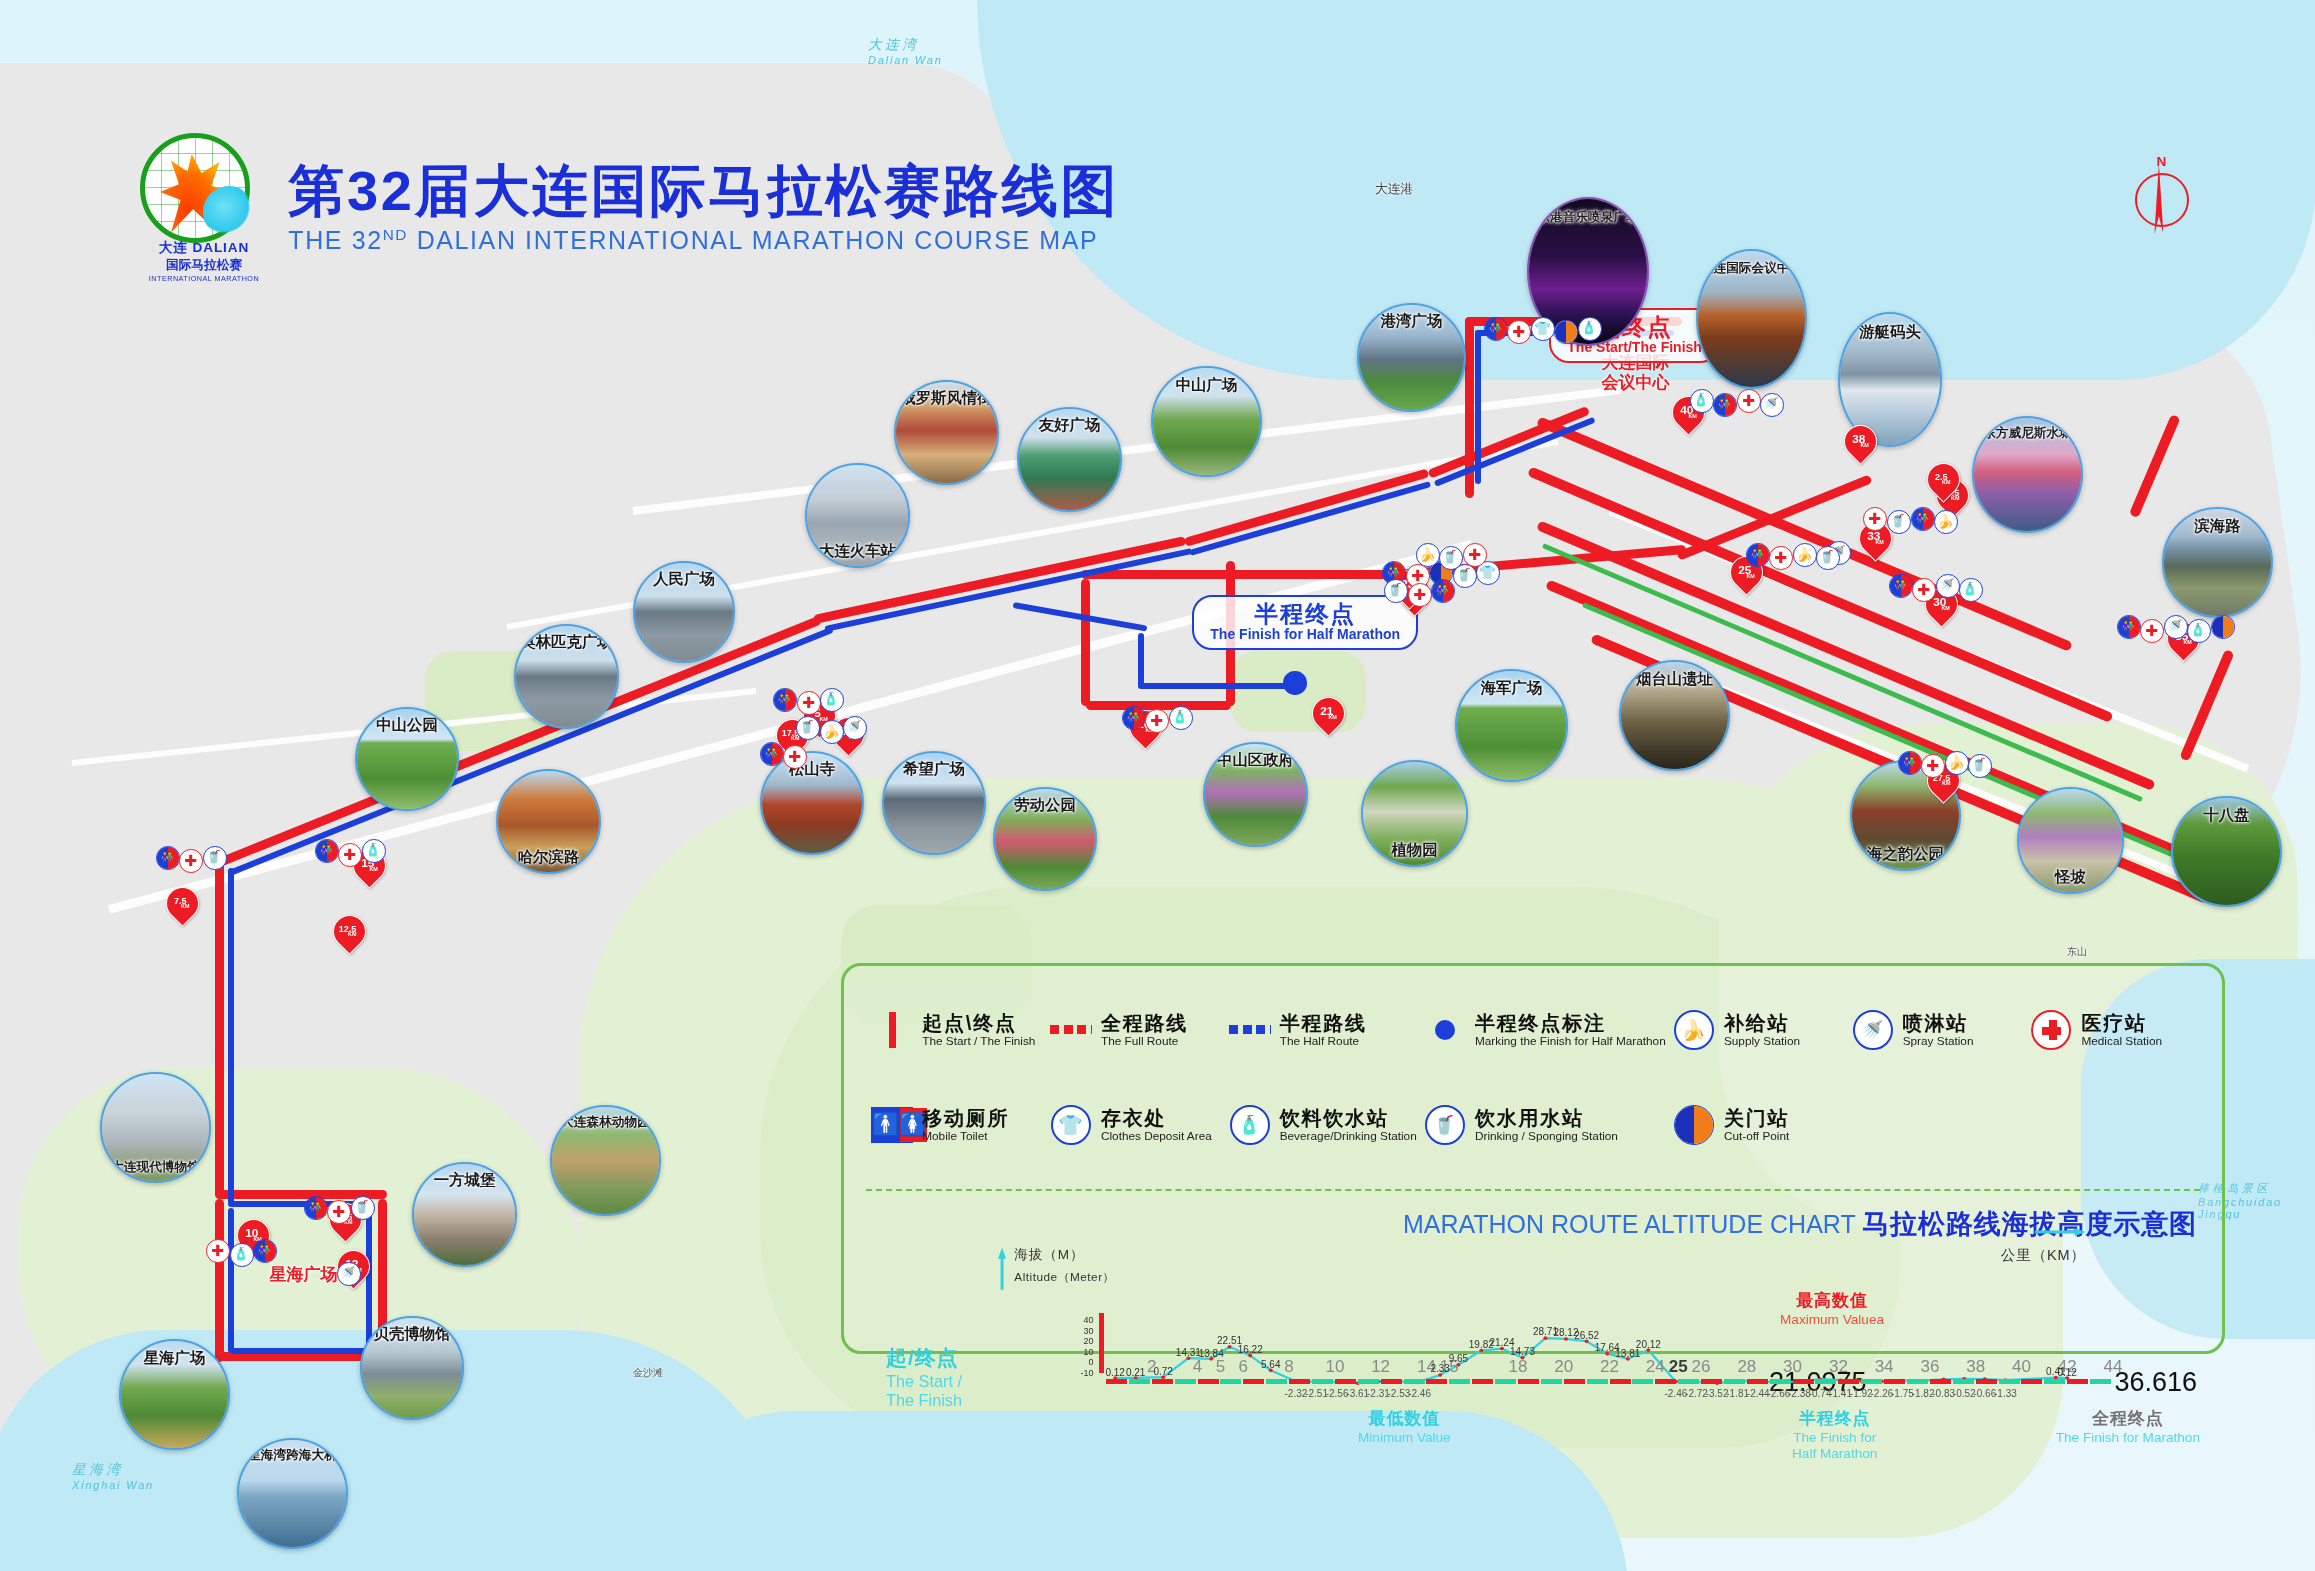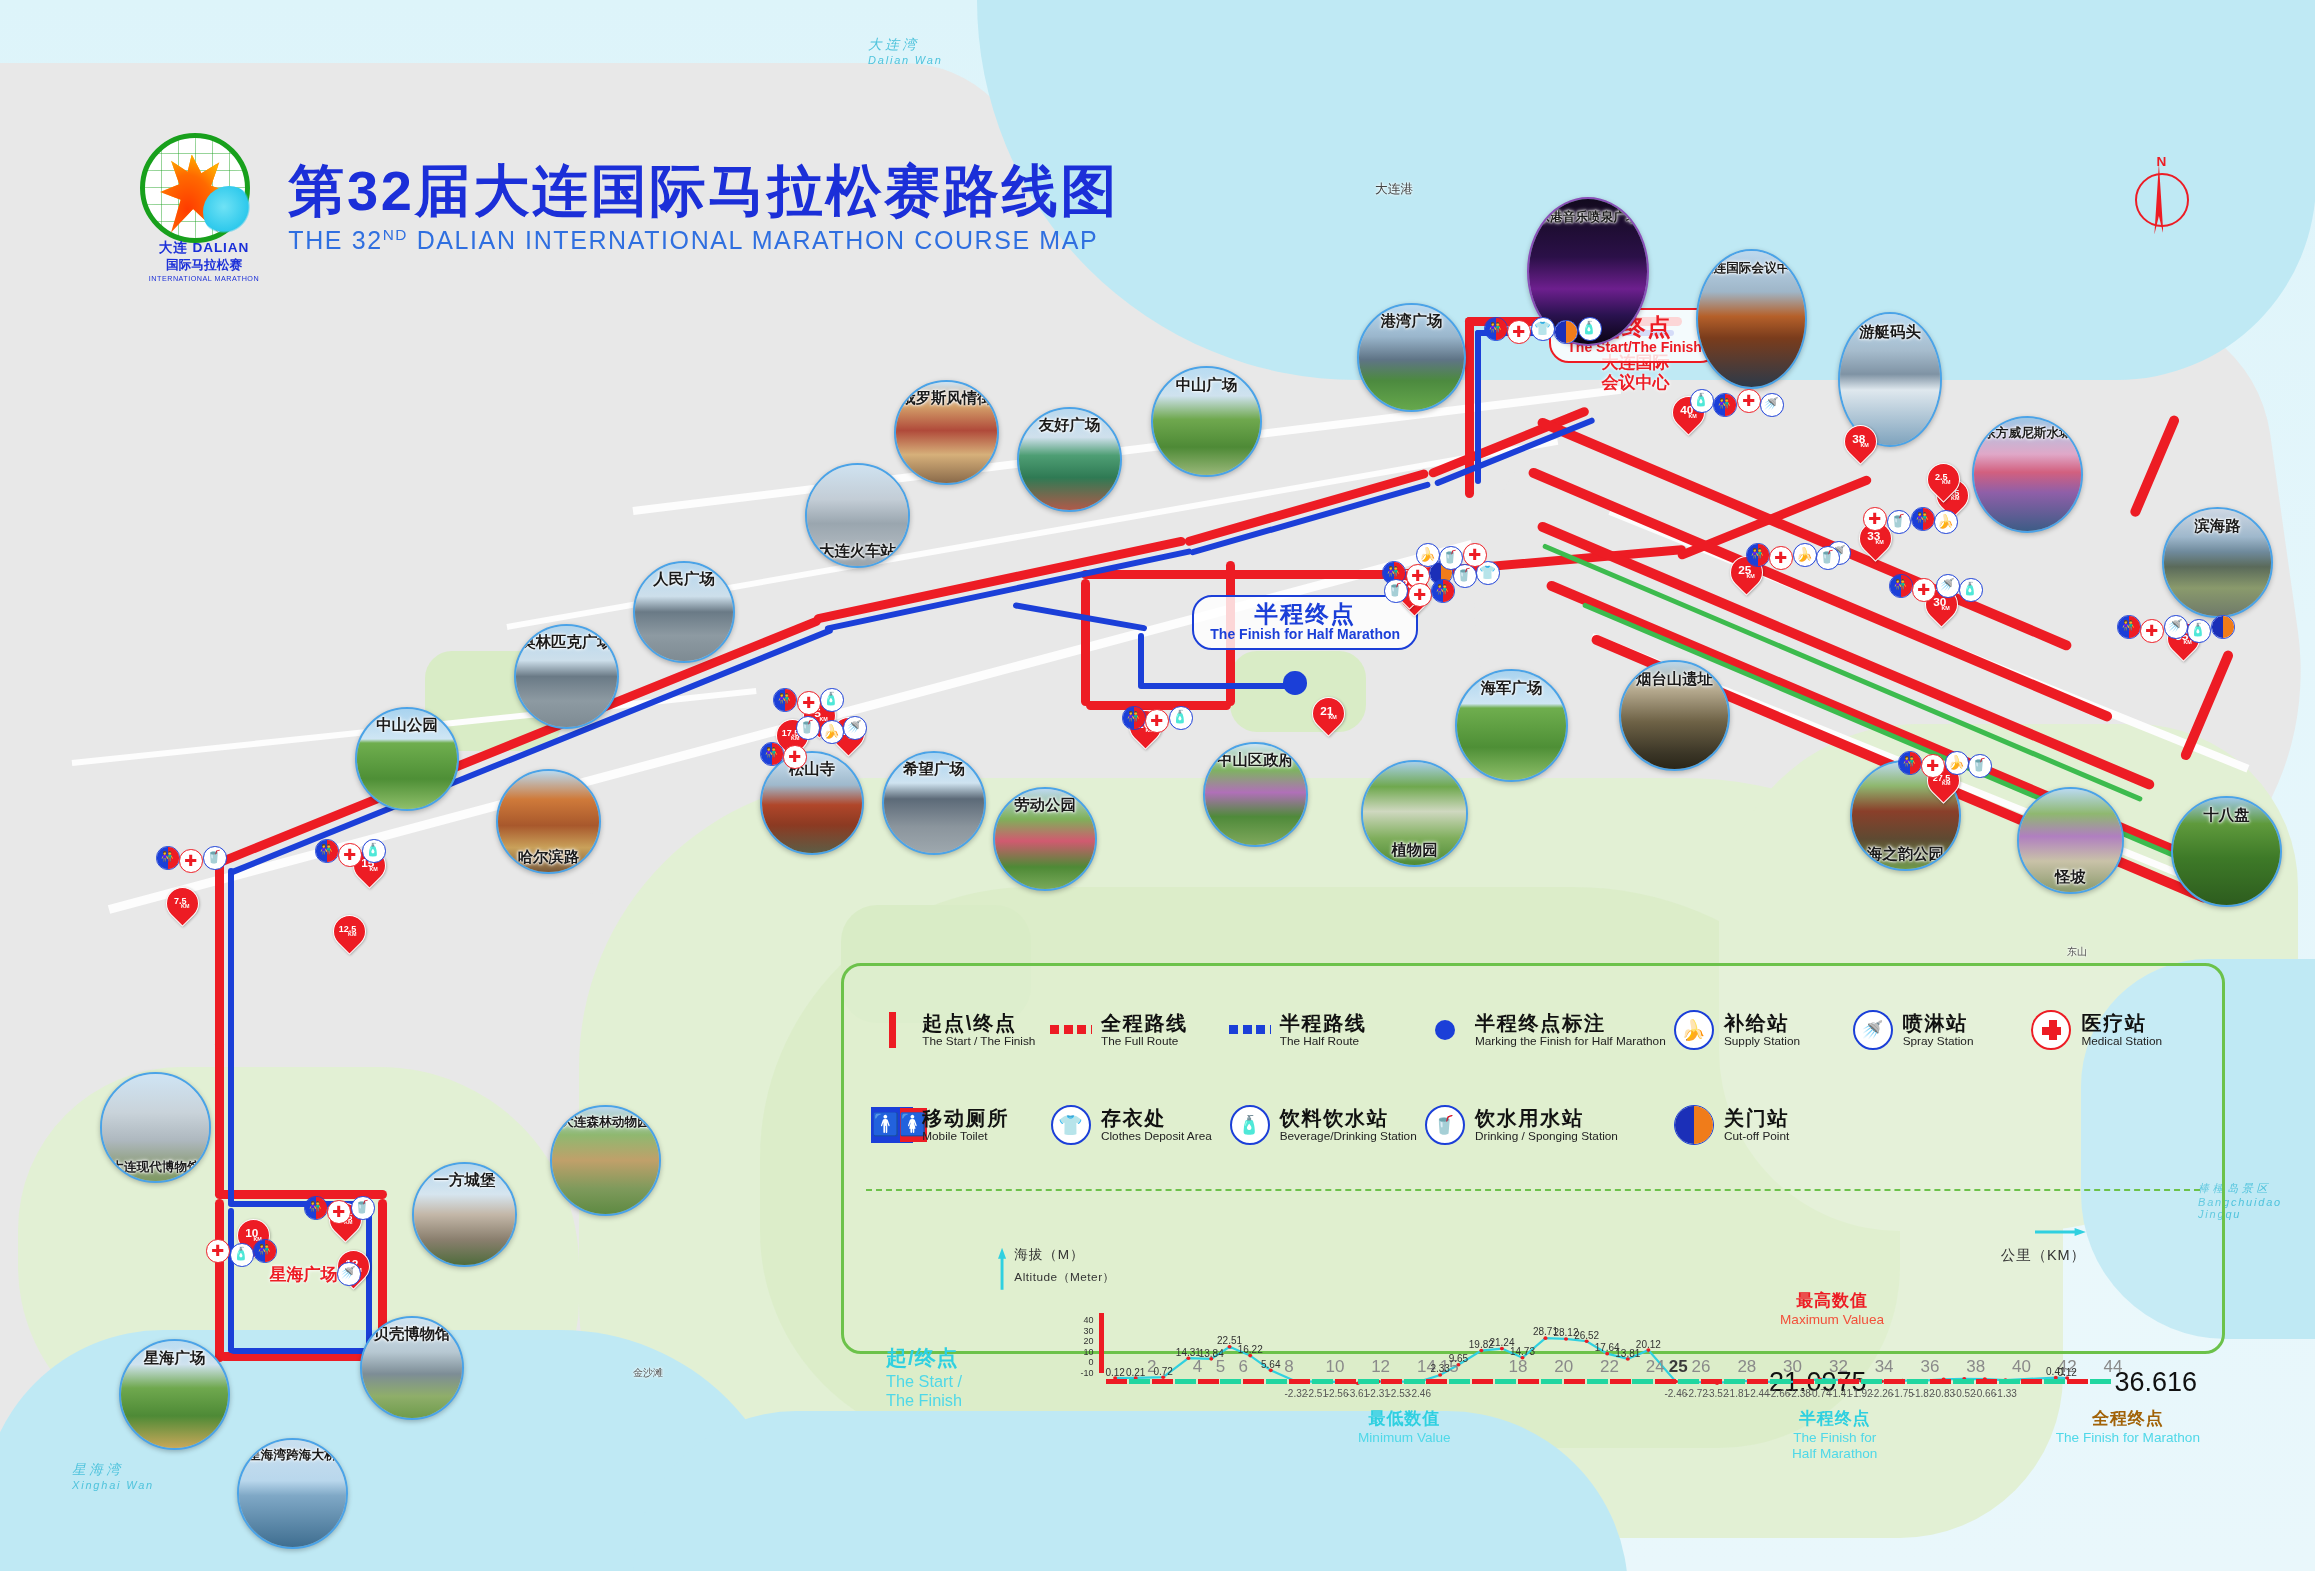--- a/index.html
+++ b/index.html
@@ -252,21 +252,21 @@
   #alt-maxlabel{position:absolute;left:936px;top:90px;text-align:center;}
   #alt-maxlabel .cn{color:#ed1c24;font-size:17px;font-weight:bold;letter-spacing:0.9px;}
   #alt-maxlabel .en{color:#f2503a;font-size:13.6px;}
   #alt-minlabel{position:absolute;left:514px;top:208px;text-align:center;}
   #alt-minlabel .cn{color:#2fd0e0;font-size:17px;font-weight:bold;letter-spacing:0.9px;}
   #alt-minlabel .en{color:#4fd8e8;font-size:13.6px;}
   #alt-halflabel{position:absolute;left:948px;top:208px;text-align:center;}
   #alt-halflabel .cn{color:#2fd0e0;font-size:17px;font-weight:bold;letter-spacing:0.9px;}
   #alt-halflabel .en{color:#4fd8e8;font-size:13.6px;line-height:1.15;}
   #alt-finlabel{position:absolute;right:22px;top:208px;text-align:center;}
-  #alt-finlabel .cn{color:#a16207;font-size:17px;font-weight:bold;letter-spacing:0.9px;}
+  #alt-finlabel .cn{color:#737373;font-size:17px;font-weight:bold;letter-spacing:0.9px;}
   #alt-finlabel .en{color:#4fd8e8;font-size:13.6px;}
   #alt-half-big{position:absolute;left:925px;top:168px;color:#111;font-size:27px;}
   #alt-fin-big{position:absolute;right:25px;top:168px;color:#111;font-size:27px;}
 
   #alt-ytick{position:absolute;left:226px;top:116px;color:#333;font-size:9px;line-height:1.18;text-align:right;width:23.5px;}
   #alt-ybar{position:absolute;left:255px;top:114px;width:5.4px;height:60px;background:#ed1c24;}
 
   #alt-plot{position:absolute;left:262px;top:109px;right:109px;height:90px;}
   #alt-axisline{position:absolute;left:0;right:0;top:71px;height:4.5px;}
   .seg-red{position:absolute;height:4.5px;background:#ed1c24;top:0;}
@@ -947,20 +947,24 @@
         </div>
         <div class="lgtxt">
           <div class="cn">关门站</div>
           <div class="en">Cut-off Point</div>
         </div>
       </div>
     </div>
   <div class="divider"></div>
 
   <div id="altchart">
+    <div id="alt-title">
+      <span>MARATHON ROUTE ALTITUDE CHART</span>
+      <span class="cn">马拉松路线海拔高度示意图</span>
+    </div>
 
     <div id="alt-yaxis">
       <div class="arrow"></div>
       <div class="cn">海拔（M）</div>
       <div class="en">Altitude（Meter）</div>
     </div>
 
     <div id="alt-xaxis">
       <div class="arrow"></div>
       <div class="cn">公里（KM）</div>

